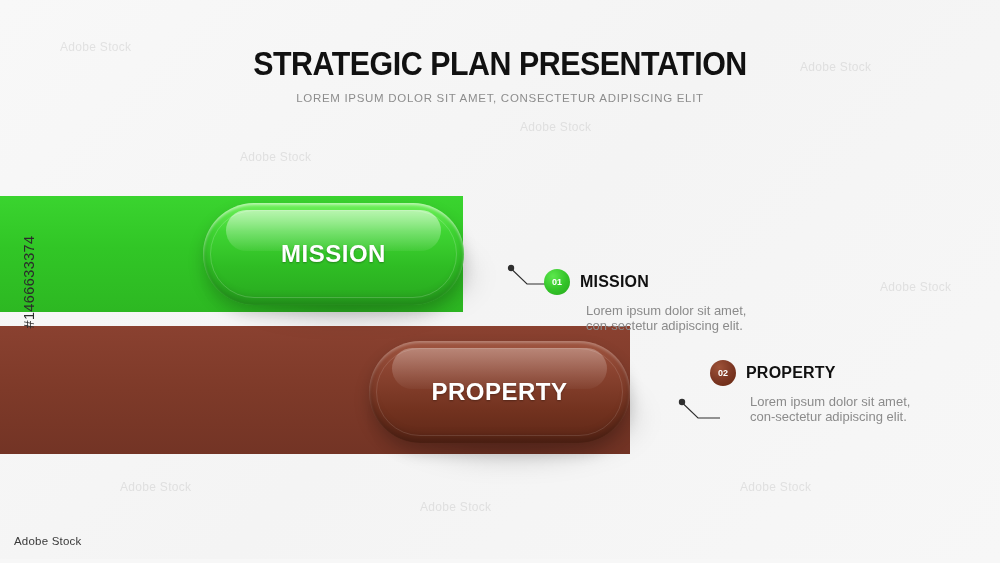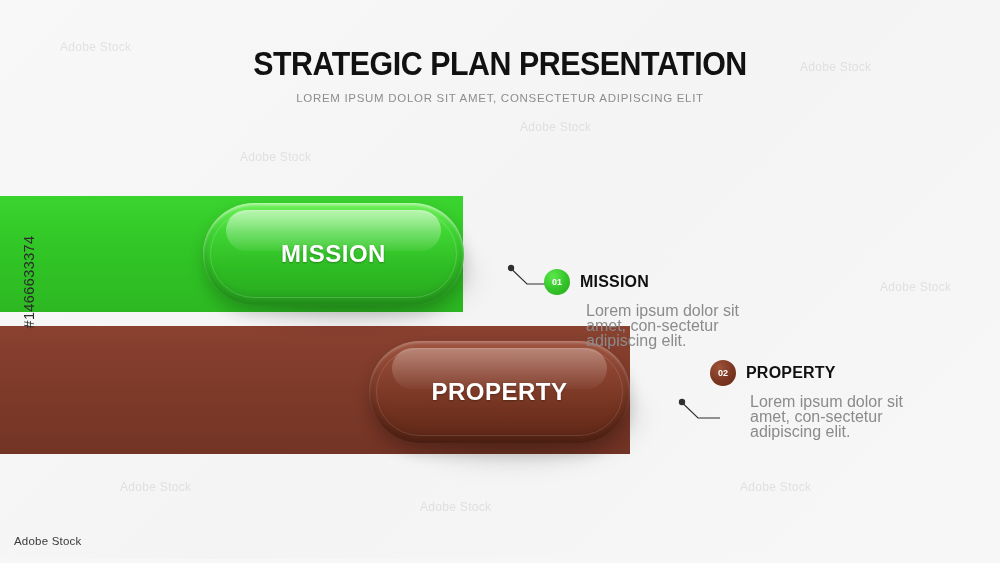--- a/index.html
+++ b/index.html
@@ -191,21 +191,21 @@
     background: radial-gradient(circle at 35% 28%, #9e5238 0%, #7b3622 55%, #65270f 100%);
   }
   .legend-title {
     font-size: 16px;
     font-weight: bold;
     color: #101010;
     letter-spacing: 0.2px;
   }
   .legend-body {
     margin-top: 8px;
-    font-size: 16px;
+    font-size: 13px;
     line-height: 15px;
     color: #8b8b8b;
     width: 178px;
   }
   .legend-1 { left: 544px; top: 229px; margin-top: 40px; }
   .legend-1 .legend-body { margin-left: 42px; }
   .legend-2 { left: 710px; top: 360px; }
   .legend-2 .legend-body { margin-left: 40px; }
 
   

